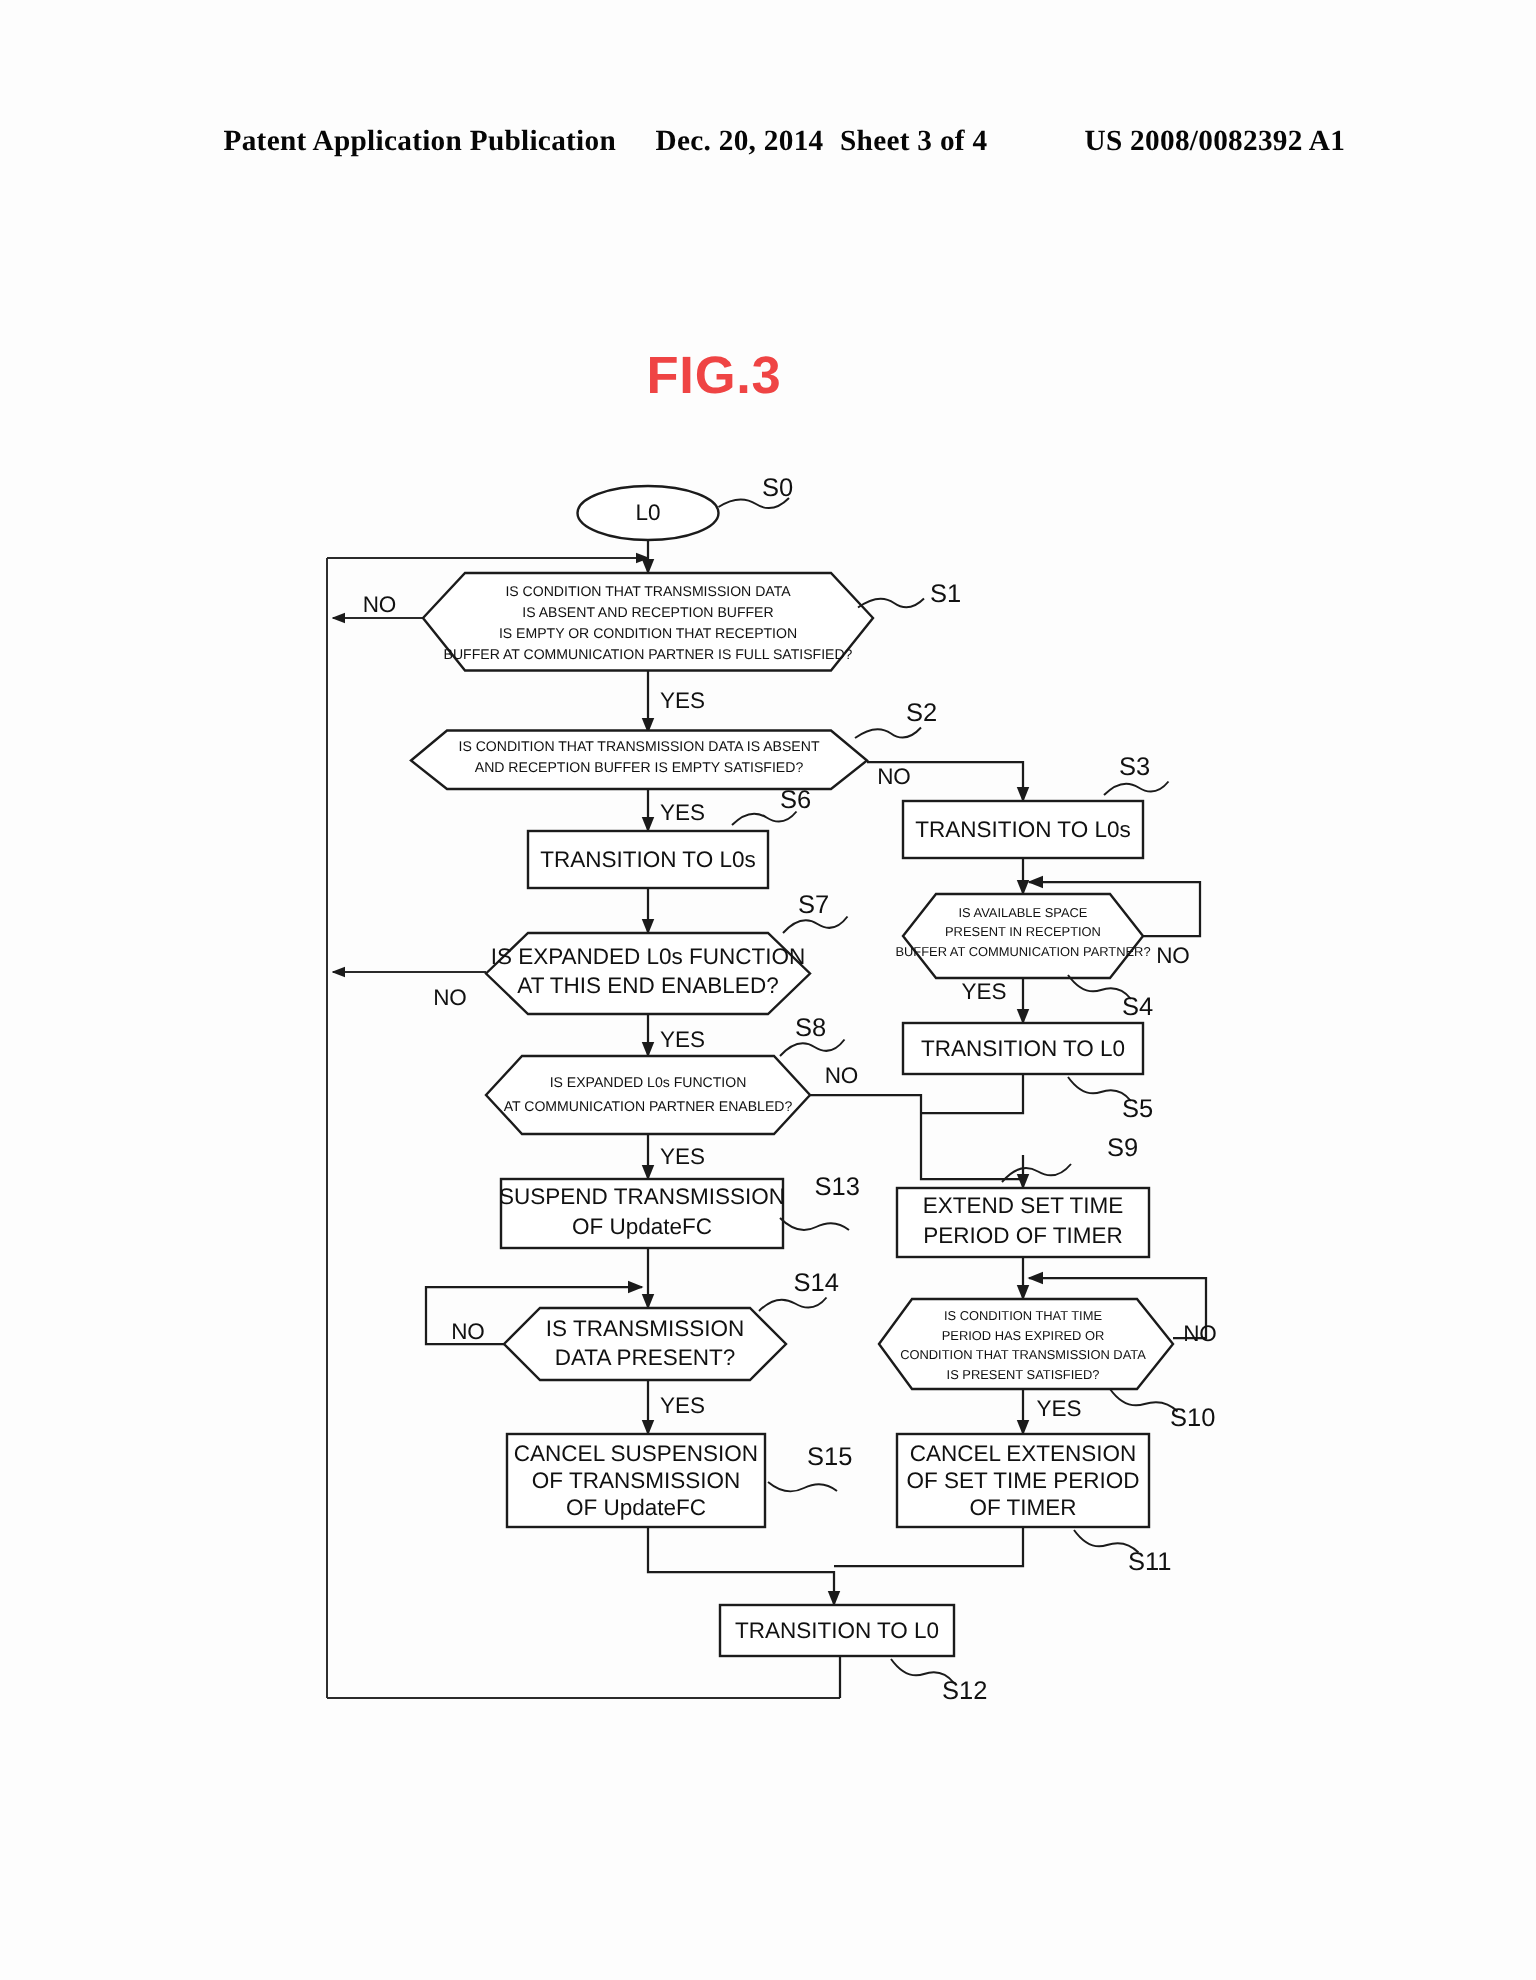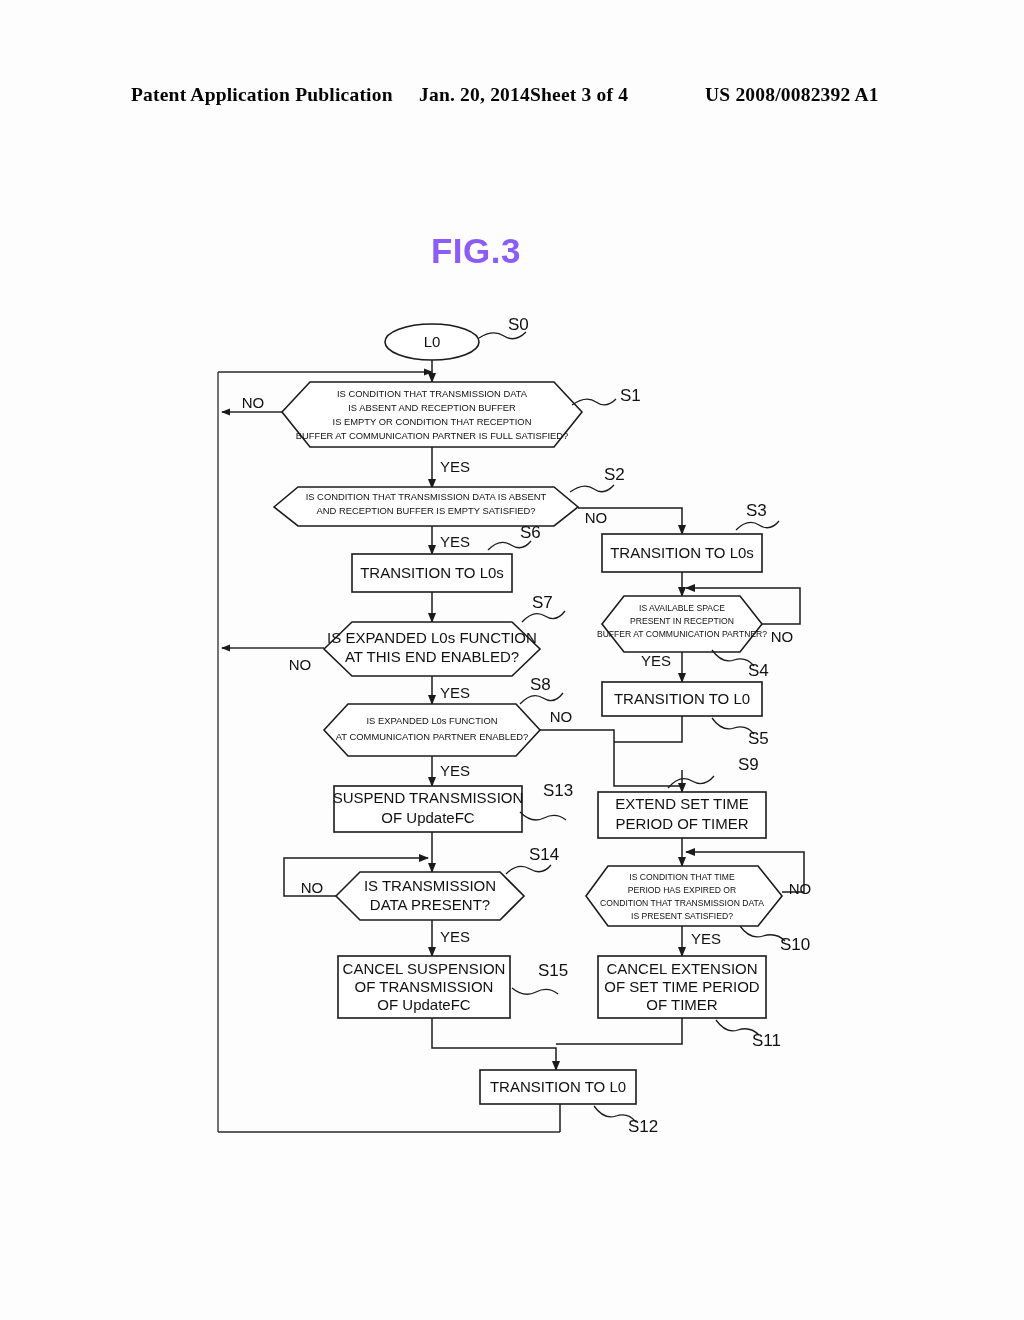--- a/index.html
+++ b/index.html
@@ -17,59 +17,59 @@
   }
   .page {
     position: absolute;
     inset: 0;
     background: #fdfdfd;
   }
   
   .pub-header {
     position: absolute;
     top: 84px;
-    left: 0;
+    left: 18px;
     width: 880px;
     height: 34px;
     display: flex;
     align-items: baseline;
     font-family: "Liberation Serif", serif;
     font-weight: bold;
     font-size: 19.5px;
     color: #060606;
     letter-spacing: 0.2px;
   }
   .hdr-left {
     position: absolute;
     left: 131px;
     white-space: nowrap;
   }
   .hdr-mid {
     position: absolute;
     left: 419px;
     white-space: nowrap;
   }
-  .hdr-mid .mid-b { }
+  .hdr-mid .mid-b { margin-left: 11px; }
   .hdr-right {
     position: absolute;
     left: 705px;
     white-space: nowrap;
   }
   
   .fig-title {
     position: absolute;
     top: 231px;
     left: 0;
     width: 952px;
     text-align: center;
     font-family: "Liberation Sans", sans-serif;
     font-weight: bold;
     font-size: 35px;
     letter-spacing: 0.5px;
-    color: #8b5cf6;
+    color: #ef4444;
   }
   
   #flow-svg {
     position: absolute;
     left: 0;
     top: 300px;
     width: 1024px;
     height: 870px;
   }
   #flow-svg text {
@@ -119,21 +119,21 @@
   }
 </style>
 </head>
 <body>
 
 <div class="page">
 
   <div class="pub-header">
     <span class="hdr-left">Patent Application Publication</span>
     <span class="hdr-mid">
-      <span>Jan. 20, 2014</span><span class="mid-b">Sheet 3 of 4</span>
+      <span>Dec. 20, 2014</span><span class="mid-b">Sheet 3 of 4</span>
     </span>
     <span class="hdr-right">US 2008/0082392 A1</span>
   </div>
 
   <div class="fig-title">FIG.3</div>
 
   <svg id="flow-svg" viewBox="0 0 1024 870">
     <defs>
       <marker id="arrow" viewBox="0 0 10 10" refX="9" refY="5" markerWidth="7" markerHeight="7" orient="auto-start-reverse">
         <path d="M 0 1 L 10 5 L 0 9 z" fill="#1b1b1b"></path>

